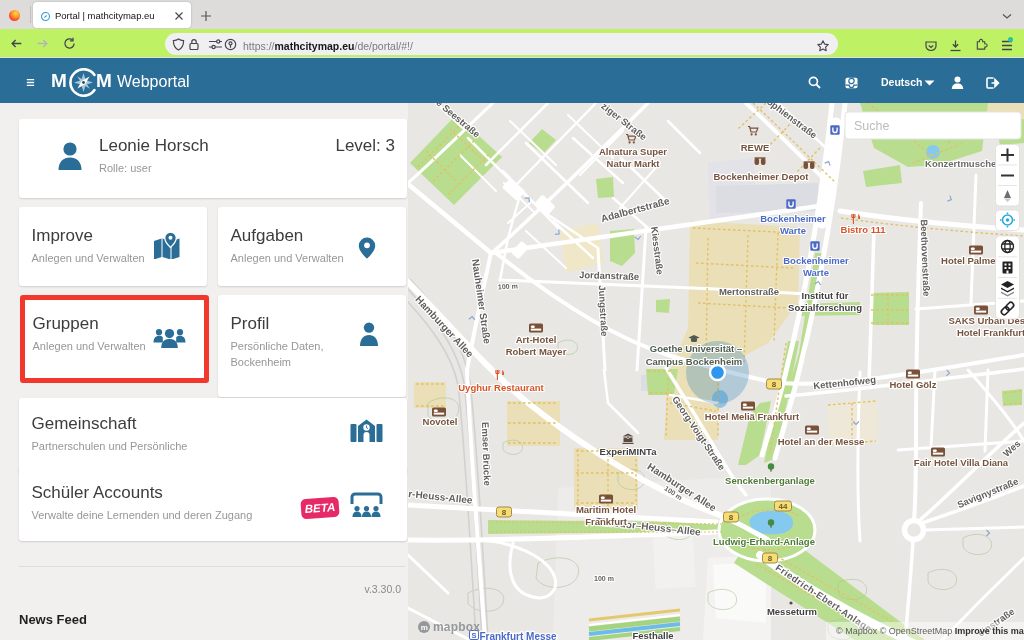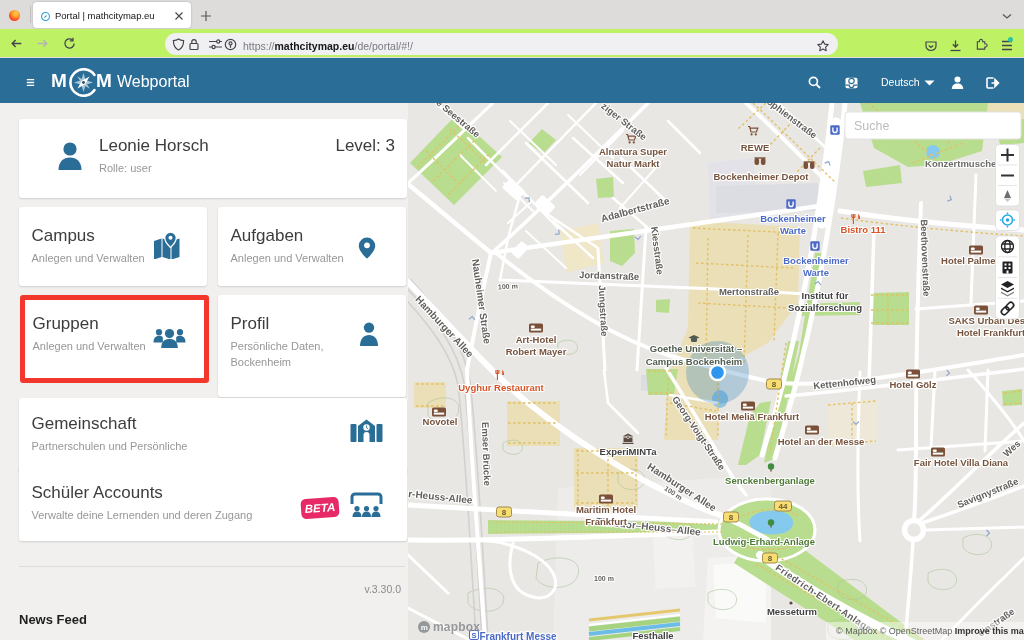--- a/index.html
+++ b/index.html
@@ -112,21 +112,21 @@
   <div class="abs nvtxt" style="left:117px;top:15px;font-size:16px;">Webportal</div>
   <svg class="abs" style="left:808px;top:18px" width="13" height="13" viewBox="0 0 13 13">
       <circle cx="5.4" cy="5.4" r="4" fill="none" stroke="#fff" stroke-width="1.7"></circle>
       <path d="M8.4 8.4 L12 12" stroke="#fff" stroke-width="1.9"></path>
     </svg>
   <svg class="abs" style="left:845px;top:19px" width="13" height="12" viewBox="0 0 13 12">
       <rect x="0.5" y="0.8" width="12" height="10.4" rx="1.6" fill="#fff"></rect>
       <circle cx="6.5" cy="4" r="2.7" fill="none" stroke="#2a6d97" stroke-width="1.2"></circle>
       <path d="M0.5 8.2 H4.2 A2.3 2.3 0 0 0 8.8 8.2 H12.5" fill="none" stroke="#2a6d97" stroke-width="1.2"></path>
     </svg>
-  <div class="abs nvtxt" style="left:881px;top:18px;font-size:10.5px;">Deutsch</div>
+  <div class="abs nvtxt" style="left:881px;top:18px;font-size:10.5px;font-weight:bold;">Deutsch</div>
   <svg class="abs" style="left:924px;top:22px" width="11" height="6" viewBox="0 0 11 6">
       <path d="M0.5 0.5 L5.5 5.5 L10.5 0.5 Z" fill="#fff"></path>
     </svg>
   <svg class="abs" style="left:951px;top:18px" width="13" height="13" viewBox="0 0 13 13">
       <circle cx="6.5" cy="3.4" r="3" fill="#fff"></circle>
       <path d="M0.8 13 C0.8 9.4 3.1 7.4 6.5 7.4 C9.9 7.4 12.2 9.4 12.2 13 Z" fill="#fff"></path>
     </svg>
   <svg class="abs" style="left:986px;top:19px" width="14" height="12" viewBox="0 0 14 12">
       <path d="M7.5 1 H2 a1 1 0 0 0 -1 1 V10 a1 1 0 0 0 1 1 H7.5" fill="none" stroke="#fff" stroke-width="1.6"></path>
       <path d="M9 2.5 L12.5 6 L9 9.5 Z M5.5 6 H12" stroke="#fff" stroke-width="1.6" fill="#fff"></path>
@@ -139,21 +139,21 @@
     <svg class="abs" style="left:30px;top:23px" width="42" height="28" viewBox="0 0 42 28">
         <circle cx="21" cy="7" r="6.6" fill="#2a6d97"></circle>
         <path d="M9.5 28 C9.5 19.5 14.5 15.4 21 15.4 C27.5 15.4 32.5 19.5 32.5 28 Z" fill="#2a6d97"></path>
       </svg>
     <div class="abs h1c" style="left:80px;top:17px;">Leonie Horsch</div>
     <div class="abs sub" style="left:80px;top:43px;">Rolle: user</div>
     <div class="abs h1c" style="right:12px;top:17px;">Level: 3</div>
   </div>
 
   <div class="card" style="left:11px;top:104px;width:188px;height:79px;">
-    <div class="abs h1c" style="left:12.5px;top:19px;">Campus</div>
+    <div class="abs h1c" style="left:12.5px;top:19px;">Improve</div>
     <div class="abs sub" style="left:12.5px;top:45px;">Anlegen und Verwalten</div>
     <svg class="abs" style="left:134px;top:25px" width="28" height="27" viewBox="0 0 28 27">
       <path d="M1 9 L8.5 6.5 V25 L1 27.5 Z M9.5 6.5 L17.5 9 V27.5 L9.5 25 Z M18.5 9 L26.5 6.5 V25 L18.5 27.5 Z" fill="#2a6d97"></path>
       <path d="M17.5 0 a5.8 5.8 0 0 1 5.8 5.8 c0 4.3 -5.8 9.7 -5.8 9.7 s-5.8 -5.4 -5.8 -9.7 A5.8 5.8 0 0 1 17.5 0 Z" fill="#2a6d97" stroke="#fff" stroke-width="1.3"></path>
         <circle cx="17.5" cy="5.8" r="2" fill="#fff"></circle>
     </svg>
   </div>
 
   <div class="card" style="left:210px;top:104px;width:188px;height:79px;">
     <div class="abs h1c" style="left:12.5px;top:19px;">Aufgaben</div>

